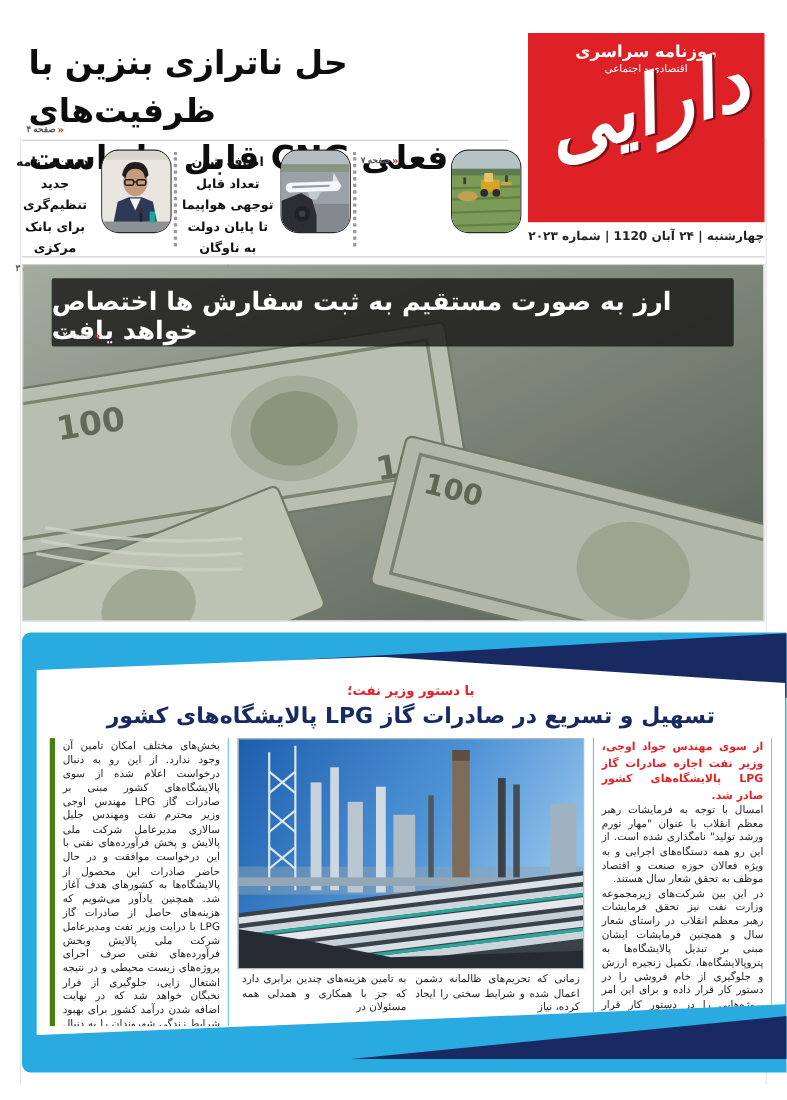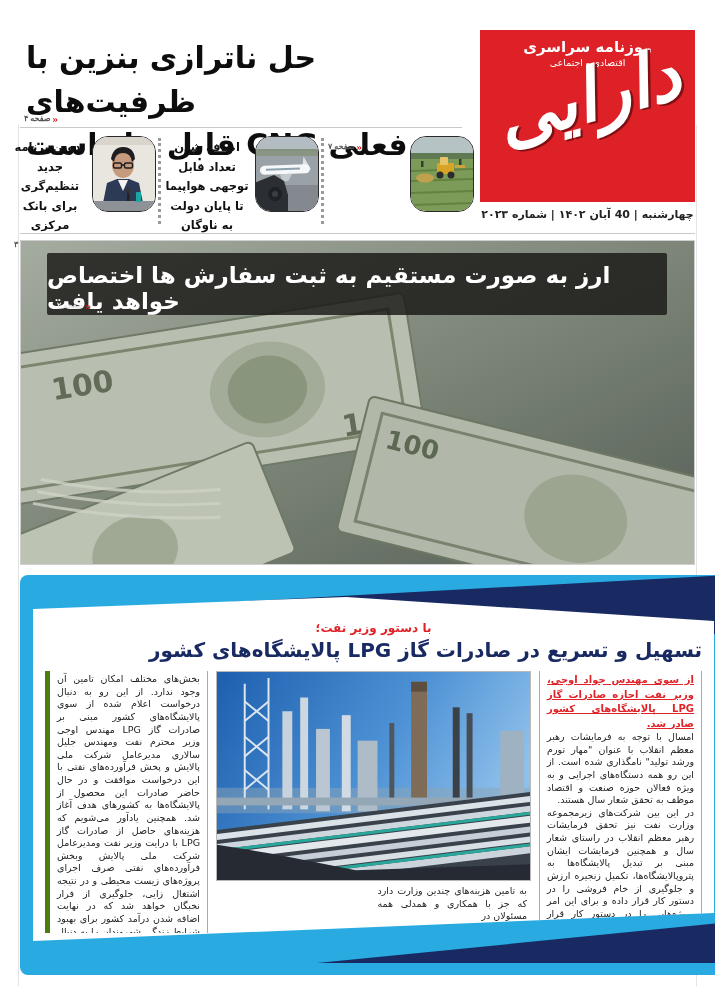--- a/index.html
+++ b/index.html
@@ -60,28 +60,28 @@
              background:#29abe2; border-radius:8px; overflow:hidden; }
   .navy-top { position:absolute; top:0; left:22%; right:0; height:60px; background:#192a63;
               -webkit-clip-path:polygon(0 50%,100% 0,100% 100%); clip-path:polygon(0 50%,100% 0,100% 100%); }
   .navy-bottom { position:absolute; bottom:12px; left:42%; right:6px; height:40px; background:#192a63;
               -webkit-clip-path:polygon(0 100%,100% 0,100% 100%); clip-path:polygon(0 100%,100% 0,100% 100%); }
   .feature-card { position:absolute; left:13px; right:13px; top:22px; bottom:34px; background:#fff;
               -webkit-clip-path:polygon(0 12px,46% 0,100% 24px,100% calc(100% - 28px),0 100%);
               clip-path:polygon(0 12px,46% 0,100% 24px,100% calc(100% - 28px),0 100%);
               padding:24px 12px 8px 12px; }
   .kicker { direction:rtl; text-align:center; color:#e02329; font-weight:bold; font-size:12px; }
-  .feature-hl { direction:rtl; color:#192a63; font-weight:bold; font-size:20px; margin-top:3px; }
+  .feature-hl { direction:rtl; text-align:center; color:#192a63; font-weight:bold; font-size:20px; margin-top:3px; }
   .cols { display:flex; direction:rtl; margin-top:9px; height:262px; overflow:hidden; }
   .col-side { width:163px; flex:0 0 auto; padding:2px 7px; overflow:hidden; }
   .col-r { border-left:1px solid #63c2ec; border-right:1px solid #63c2ec; }
   .col-l { border-right:1px solid #63c2ec; border-left:5px solid #4d7c0f; }
   .col-mid { flex:1 1 auto; padding:0 8px; }
   .lead-red { direction:rtl; color:#e02329; font-weight:bold; font-size:10px; line-height:1.45;
-              text-align:justify; text-decoration:underline; margin-bottom:3px; }
+              text-align:justify; margin-bottom:3px; }
   .bodytext { direction:rtl; font-size:9.5px; line-height:1.33; color:#1c1c1c; text-align:justify; }
   .bodytext p { margin:0; }
   .feat-photo { width:100%; height:210px; border:1px solid #b9b9b9; overflow:hidden; background:#6fa3d4; }
   .feat-photo svg { display:block; width:100%; height:100%; }
   .caps { display:flex; direction:rtl; margin-top:4px; }
   .caps .cap { width:50%; padding:0 4px; }
 
   .photo-fill svg { width:100%; height:100%; }
 </style>
 </head>
@@ -90,21 +90,21 @@
 <div class="page">
 
   <div class="edge-line edge-left"></div>
   <div class="edge-line edge-right"></div>
 
   <div class="masthead">
     <div class="tag1">روزنامه سراسری</div>
     <div class="tag2">اقتصادی - اجتماعی</div>
     <div class="logo">دارایی</div>
   </div>
-  <div class="dateline">چهارشنبه | 40 آبان ۱۴۰۲ | شماره ۲۰۲۳</div>
+  <div class="dateline">چهارشنبه | ۲۴ آبان 1120 | شماره ۲۰۲۳</div>
 
   <div class="lead-hl">
     <div>حل ناترازی بنزین با ظرفیت‌های</div>
     <div>فعلی CNG قابل حل است</div>
   </div>
   <div class="pageref lead-ref">
     <span class="chev">«</span>
     <span class="txt">صفحه ۴</span>
   </div>
   <div class="rule rule-headline"></div>
@@ -308,21 +308,22 @@
                 <rect x="-20" y="177" width="360" height="6" fill="#c6cfd7"></rect>
                 <rect x="-20" y="187" width="360" height="6" fill="#d8dfe5"></rect>
                 <rect x="-20" y="197" width="360" height="7" fill="#cbd4db"></rect>
                 <rect x="-20" y="162" width="360" height="3" fill="#2aa79b"></rect>
                 <rect x="-20" y="194" width="360" height="3" fill="#2aa79b"></rect>
               </g>
               <polygon points="0,212 0,176 60,186 140,202 316,196 316,212" fill="#262b33"></polygon>
             </svg>
           </div>
           <div class="caps bodytext">
-            <p class="cap">به تامین هزینه‌های چندین وزارت دارد که جز با همکاری و همدلی همه مسئولان در</p>
+            <p class="cap">زمانی که تحریم‌های ظالمانه دشمن اعمال شده و شرایط سختی را ایجاد کرده، نیاز</p>
+            <p class="cap">به تامین هزینه‌های چندین برابری دارد که جز با همکاری و همدلی همه مسئولان در</p>
           </div>
         </div>
 
         <div class="col-side col-l bodytext">
           <p>بخش‌های مختلف امکان تامین آن وجود ندارد. از این رو به دنبال درخواست اعلام شده از سوی پالایشگاه‌های کشور مبنی بر صادرات گاز LPG مهندس اوجی وزیر محترم نفت ومهندس جلیل سالاری مدیرعامل شرکت ملی پالایش و پخش فرآورده‌های نفتی با این درخواست موافقت و در حال حاضر صادرات این محصول از پالایشگاه‌ها به کشورهای هدف آغاز شد. همچنین یادآور می‌شویم که هزینه‌های حاصل از صادرات گاز LPG با درایت وزیر نفت ومدیرعامل شرکت ملی پالایش وبخش فرآورده‌های نفتی صرف اجرای پروژه‌های زیست محیطی و در نتیجه اشتغال زایی، جلوگیری از فرار نخبگان خواهد شد که در نهایت اضافه شدن درآمد کشور برای بهبود شرایط زندگی شهروندان را به دنبال خواهد داشت.</p>
         </div>
 
       </div>
     </div>
   </div>

